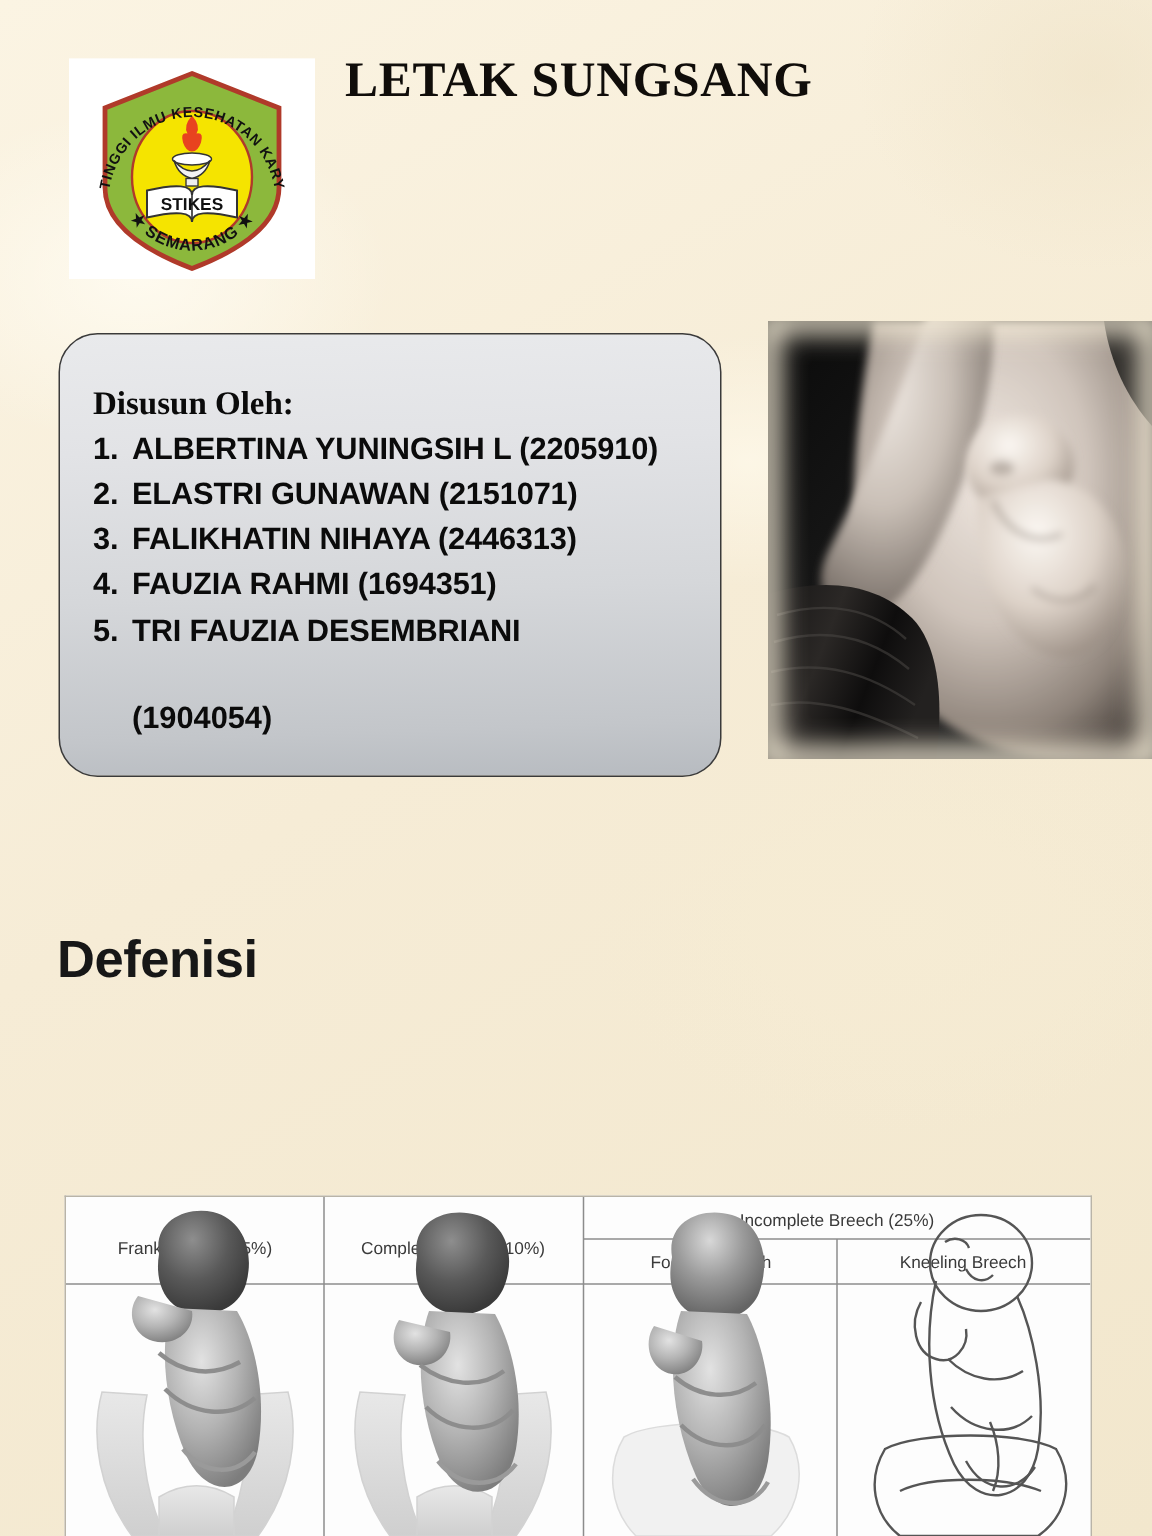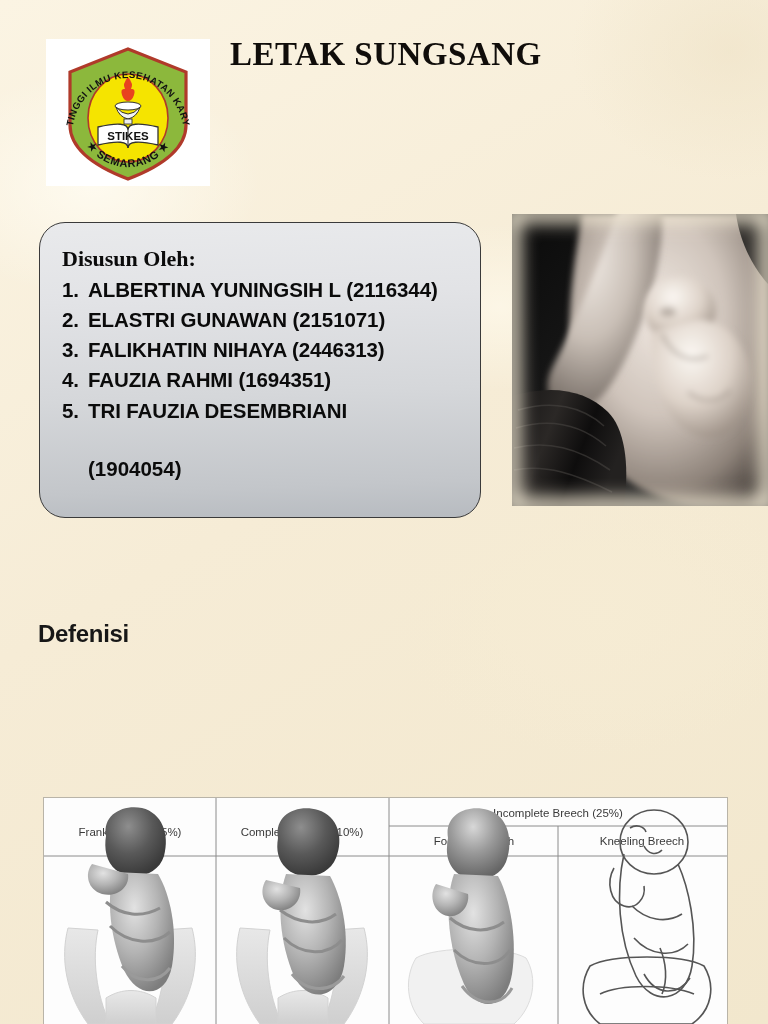--- a/index.html
+++ b/index.html
@@ -62,21 +62,21 @@
   #authors-box {
     position: absolute;
     left: 39px;
     top: 222px;
     width: 442px;
     height: 296px;
     border-radius: 26px;
     border: 1.5px solid #3a3a3a;
     background: linear-gradient(178deg, #e9eaec 0%, #e2e3e6 26%, #d5d7da 58%, #c3c6ca 88%, #b7bbc0 100%);
     box-sizing: border-box;
-    padding: 22px 22px 0 22px;
+    padding: 32px 22px 0 22px;
     overflow: hidden;
   }
   #authors-heading {
     font-family: "Liberation Serif", "DejaVu Serif", serif;
     font-weight: bold;
     font-size: 22px;
     color: #0b0b0b;
     line-height: 1.25;
     margin-bottom: 2px;
   }
@@ -111,21 +111,21 @@
     box-shadow: 0 0 14px 8px rgba(247,238,217,0.95) inset;
   }
   #photo-svg { display: block; width: 256px; height: 292px; }
 
   
   #def-heading {
     position: absolute;
     left: 38px;
     top: 620px;
     font-weight: bold;
-    font-size: 24px;
+    font-size: 35px;
     color: #171717;
     letter-spacing: -0.3px;
   }
   #def-body {
     position: absolute;
     left: 38px;
     top: 672px;
     width: 440px;
     font-size: 21px;
     line-height: 1.47;
@@ -189,21 +189,21 @@
       </text>
       <text x="82" y="101" font-family="Liberation Sans, sans-serif" font-size="11.5" font-weight="bold" fill="#111" text-anchor="middle">STIKES</text>
     </svg>
   </div>
 
   <div id="authors-box">
     <div id="authors-heading">Disusun Oleh:</div>
 
     <div class="author-row">
       <span class="author-num">1.</span>
-      <span class="author-name">ALBERTINA YUNINGSIH L (2116344)</span>
+      <span class="author-name">ALBERTINA YUNINGSIH L (2205910)</span>
     </div>
     <div class="author-row">
       <span class="author-num">2.</span>
       <span class="author-name">ELASTRI GUNAWAN (2151071)</span>
     </div>
     <div class="author-row">
       <span class="author-num">3.</span>
       <span class="author-name">FALIKHATIN NIHAYA (2446313)</span>
     </div>
     <div class="author-row">

